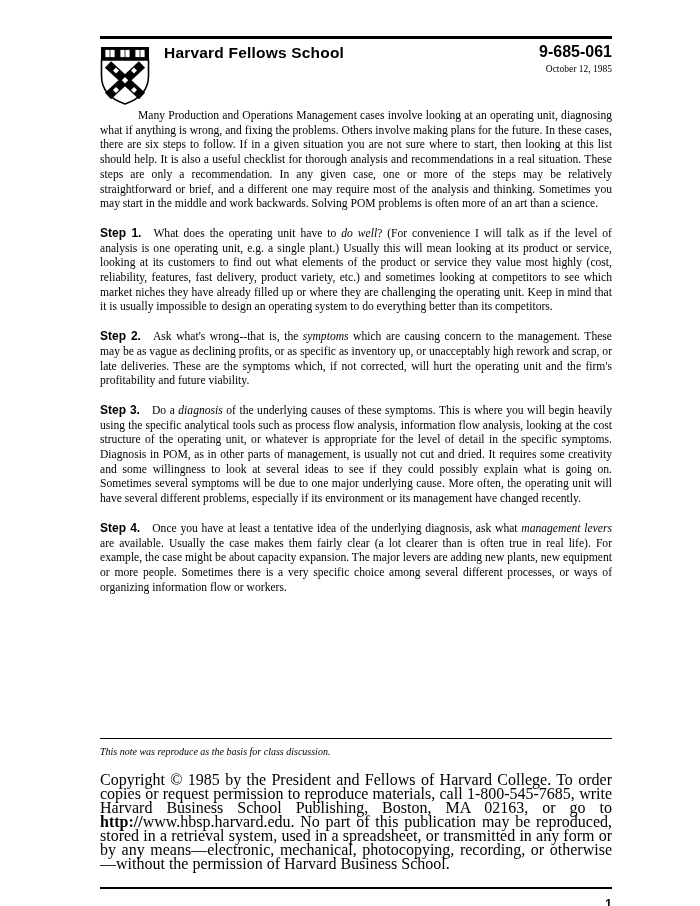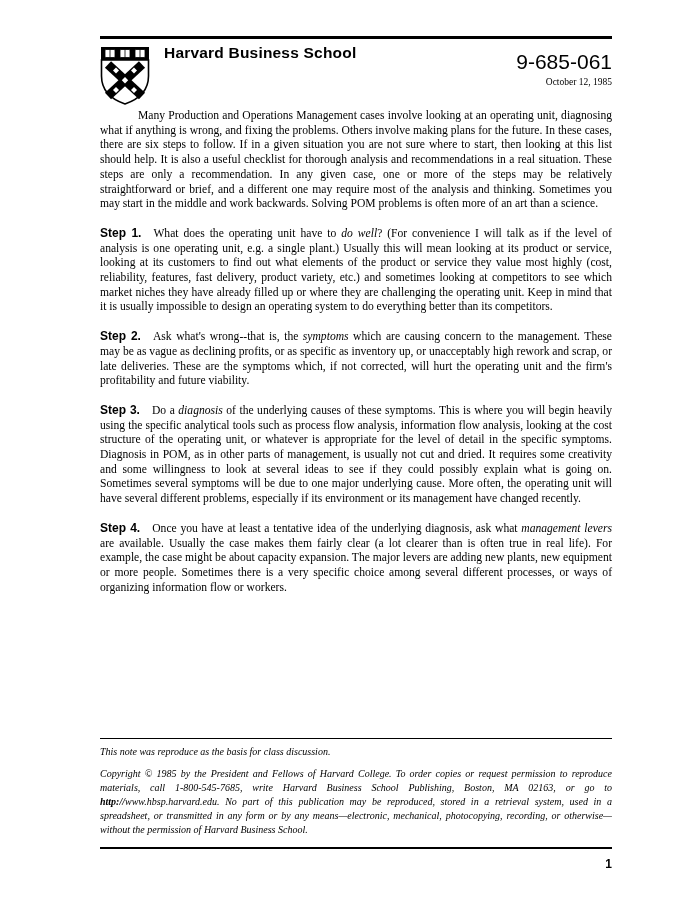--- a/index.html
+++ b/index.html
@@ -46,23 +46,22 @@
     margin-top: -3px;
     letter-spacing: 0.2px;
   }
   .header-right {
     margin-left: auto;
     text-align: right;
     margin-top: -4px;
   }
   .doc-number {
     font-family: "Liberation Sans", sans-serif;
-    font-weight: normal;
-    font-size: 21px;
-    margin-top: 7px;
+    font-weight: bold;
+    font-size: 16px;
   }
   .doc-date {
     font-family: "Liberation Serif", serif;
     font-size: 9.5px;
     margin-top: 3px;
   }
   .doc-title {
     font-family: "Liberation Sans", sans-serif;
     font-weight: bold;
     font-size: 20px;
@@ -99,24 +98,23 @@
     border-top: 1.5px solid #000;
     height: 0;
     margin: 0;
   }
   .footnote {
     font-style: italic;
     font-size: 10px;
     margin-top: 7px;
   }
   .copyright {
-    font-size: 10px;
+    font-size: 16px;
     line-height: 14px;
     text-align: justify;
-    font-style: italic;
   }
   .bottom-rule {
     border: none;
     border-top: 2.5px solid #000;
     height: 0;
     margin-top: 9px;
   }
   .page-number {
     font-family: "Liberation Sans", sans-serif;
     font-weight: bold;
@@ -158,21 +156,21 @@
 
           <g fill="#fff">
             <path d="M16 20.5 l3 3 -3 3 -3 -3 Z"></path>
             <path d="M34 20.5 l3 3 -3 3 -3 -3 Z"></path>
             <path d="M25 30 l3.2 3.2 -3.2 3.2 -3.2 -3.2 Z"></path>
             <path d="M16 40 l3 3 -3 3 -3 -3 Z"></path>
             <path d="M34 40 l3 3 -3 3 -3 -3 Z"></path>
           </g>
         </svg>
       </span>
-      <div class="school-name">Harvard Business School</div>
+      <div class="school-name">Harvard Fellows School</div>
       <div class="header-right">
         <div class="doc-number">9-685-061</div>
         <div class="doc-date">October 12, 1985</div>
       </div>
     </div>
 
 
     <p class="body-para intro-para">Many Production and Operations Management cases involve looking at an operating unit, diagnosing what if anything is wrong, and fixing the problems.  Others involve making plans for the future.  In these cases, there are six steps to follow.  If in a given situation you are not sure where to start, then looking at this list should help.  It is also a useful checklist for thorough analysis and recommendations in a real situation. These steps are only a recommendation.  In any given case, one or more of the steps may be relatively straightforward or brief, and a different one may require most of the analysis and thinking.  Sometimes you may start in the middle and work backwards.  Solving POM problems is often more of an art than a science.</p>
 
     <p class="body-para"><span class="step-label">Step 1.</span><span><span>What does the operating unit have to </span><em>do well</em><span>?  (For convenience I will talk as if the level of analysis is one operating unit, e.g. a single plant.)  Usually this will mean looking at its product or service, looking at its customers to find out what elements of the product or service they value most highly (cost, reliability, features, fast delivery, product variety, etc.) and sometimes looking at competitors to see which market niches they have already filled up or where they are challenging the operating unit.  Keep in mind that it is usually impossible to design an operating system to do everything better than its competitors.</span></span></p>

